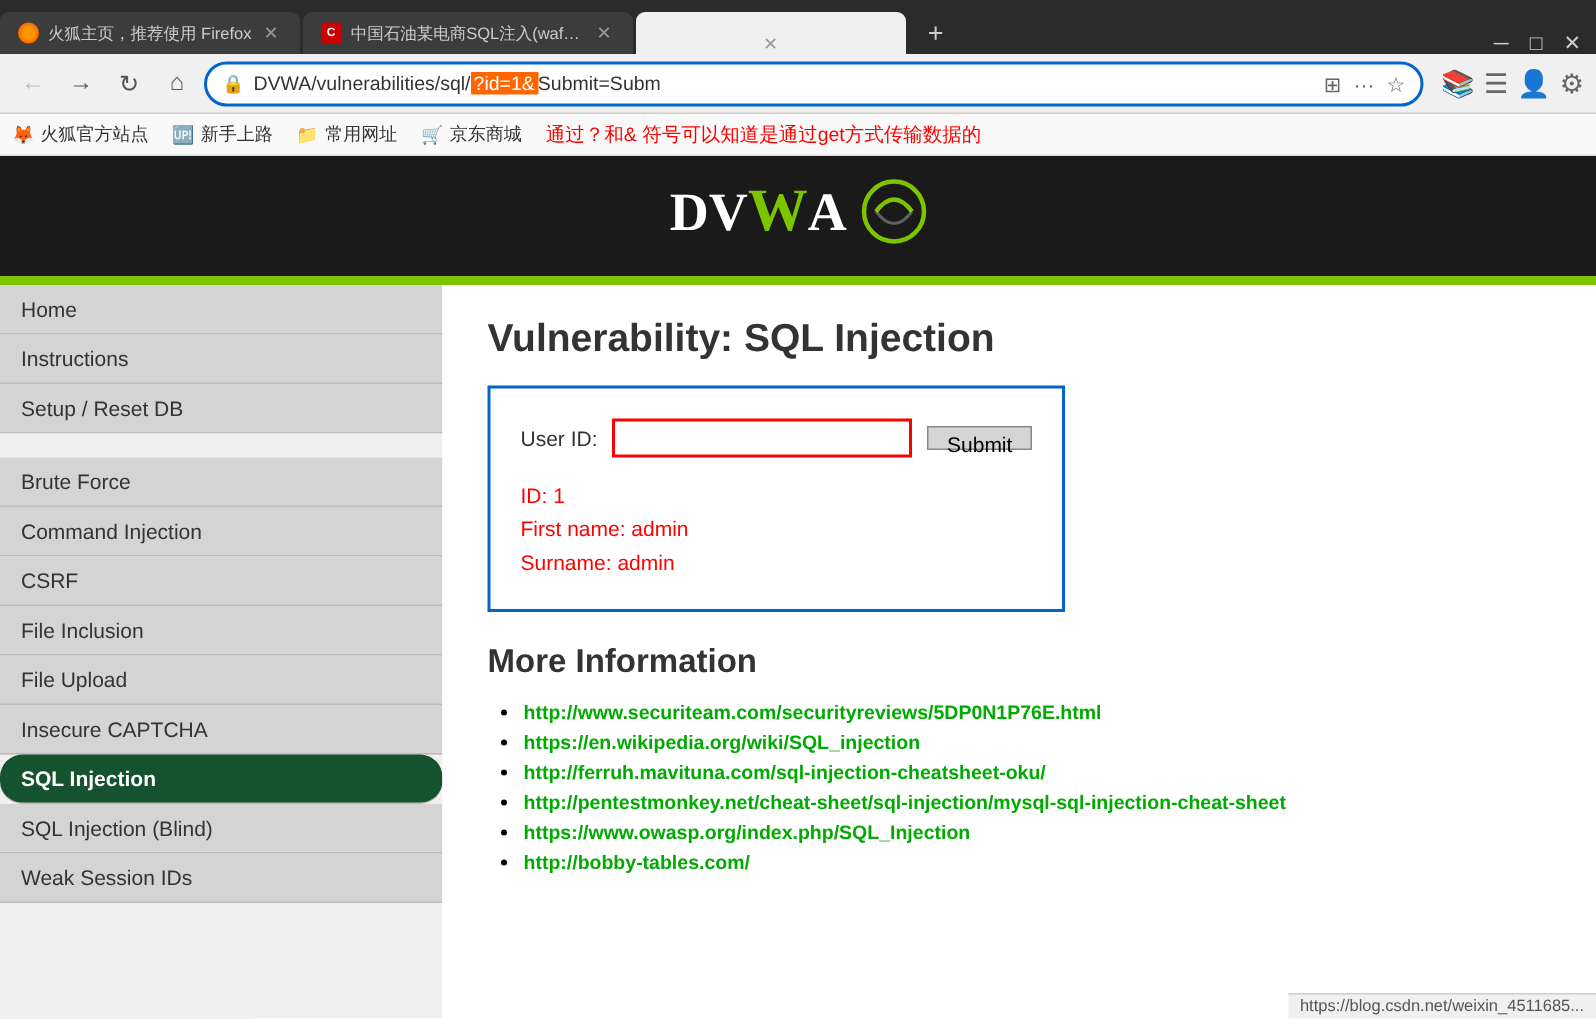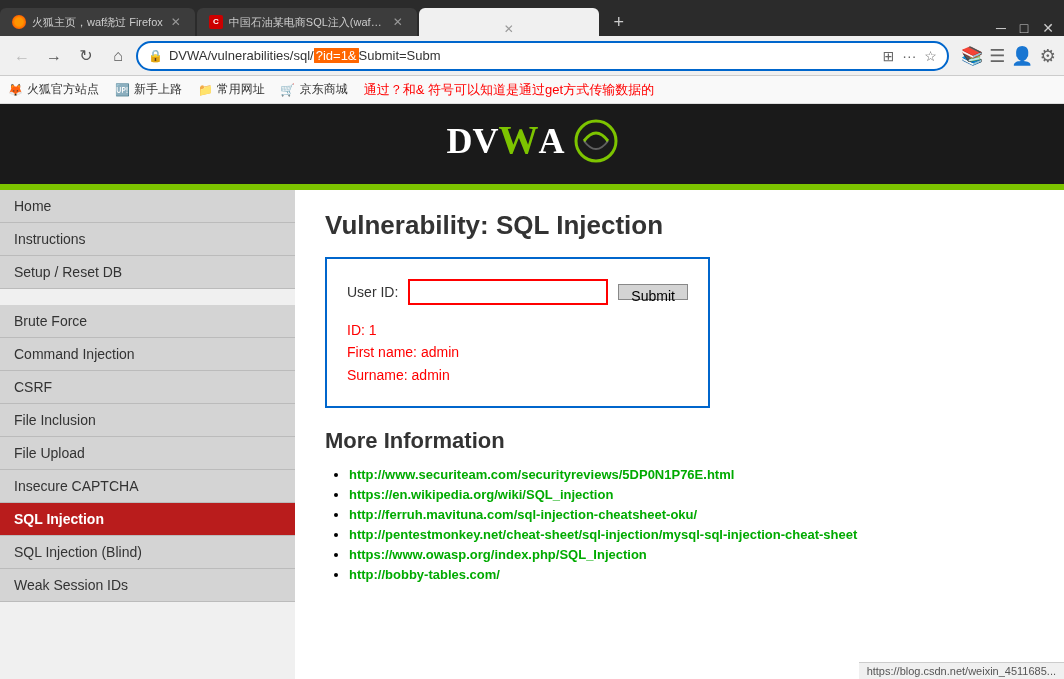--- a/index.html
+++ b/index.html
@@ -32,21 +32,21 @@
     .dvwa-header { background: #1a1a1a; height: 80px; display: flex; align-items: center; justify-content: center; }
     .dvwa-logo { font-size: 36px; font-weight: bold; color: #fff; font-family: Georgia, serif; }
     .green-bar { height: 6px; background: #7dc400; }
 
     
     .main-layout { display: flex; height: calc(679px - 36px - 40px - 28px - 86px); }
 
     
     .sidebar { width: 295px; background: #f0f0f0; flex-shrink: 0; overflow-y: auto; }
     .sidebar-item { display: block; padding: 8px 14px; font-size: 14px; color: #333; cursor: pointer; background: #d4d4d4; border-bottom: 1px solid #bbb; }
-    .sidebar-item.active { background: #b91c1c; color: #fff; font-weight: bold; }
+    .sidebar-item.active { background: #14532d; color: #fff; font-weight: bold; border-radius: 15px; }
     .sidebar-section-gap { height: 16px; background: #f0f0f0; }
 
     
     .content { flex: 1; padding: 20px 30px; overflow-y: auto; background: #fff; }
     .page-title { font-size: 26px; font-weight: bold; color: #333; margin-bottom: 16px; }
 
     
     .form-box { border: 2px solid #0066cc; padding: 20px; margin-bottom: 20px; display: inline-block; min-width: 360px; }
     .form-row { display: flex; align-items: center; gap: 10px; margin-bottom: 14px; }
     .form-label { font-size: 14px; color: #333; }
@@ -70,21 +70,21 @@
     .dvwa-tab-icon { display: inline-block; width: 14px; height: 14px; background: #1a1a1a; border-radius: 2px; }
   </style>
 </head>
 <body>
 
 <div class="browser-chrome">
 
   <div class="tab-bar">
     <div class="tab">
       <span class="ff-icon"></span>
-      <span class="tab-title">火狐主页，waf绕过 Firefox</span>
+      <span class="tab-title">火狐主页，推荐使用 Firefox</span>
       <span class="tab-close">✕</span>
     </div>
     <div class="tab">
       <span class="csdn-icon">C</span>
       <span class="tab-title">中国石油某电商SQL注入(waf绕过</span>
       <span class="tab-close">✕</span>
     </div>
     <div class="tab active">
       <span class="dvwa-tab-icon"></span>
       <span class="tab-title">Vulnerability: SQL Injection...</span>

